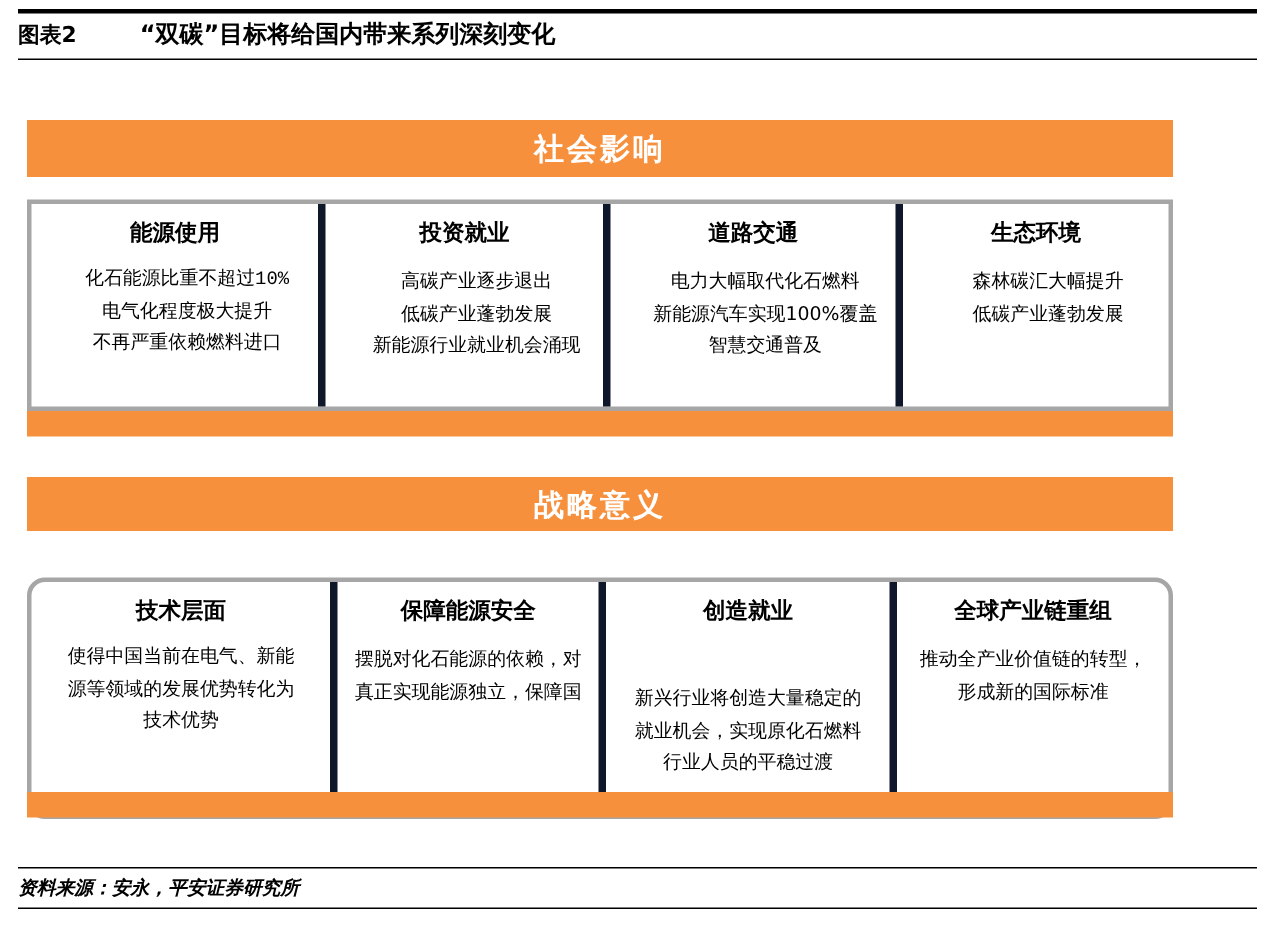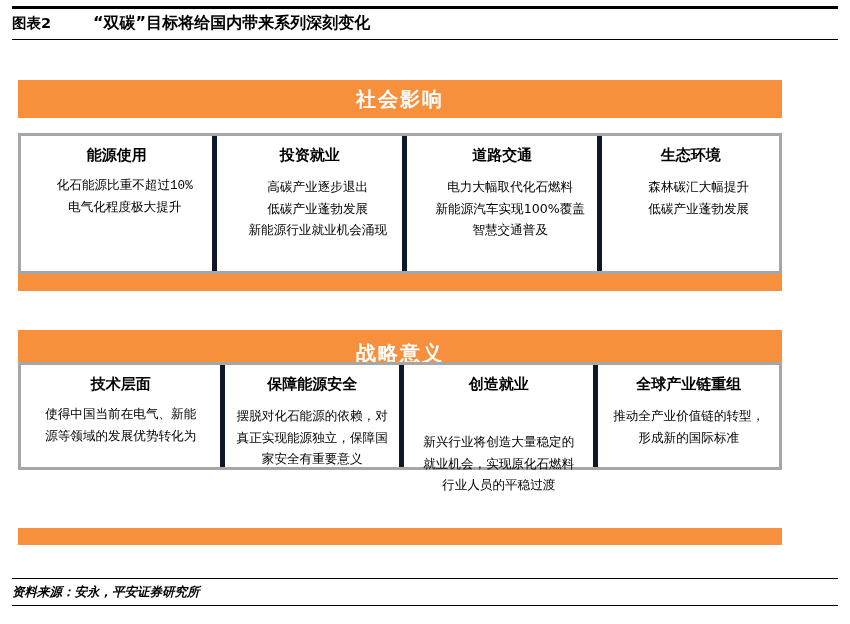--- a/index.html
+++ b/index.html
@@ -61,21 +61,21 @@
     color: #ffffff;
     font-size: 20px;
     font-weight: bold;
     text-align: center;
     letter-spacing: 2px;
     display: flex;
     align-items: center;
     justify-content: center;
   }
   .band-social { top: 80px; height: 38px; }
-  .band-strategy { top: 330px; height: 46px; font-family: Liberation Mono, monospace; }
+  .band-strategy { top: 318px; height: 36px; font-family: Liberation Mono, monospace; }
 
   
   .strip {
     position: absolute;
     left: 18px;
     width: 764px;
     height: 17px;
     background: #F7903D;
   }
   .strip-social   { top: 274px; }
@@ -85,21 +85,21 @@
   .card-table {
     position: absolute;
     left: 18px;
     width: 764px;
     display: flex;
     box-sizing: border-box;
     border: 3px solid #A6A6A6;
     background: #ffffff;
   }
   .card-social   { top: 133px; height: 141px; }
-  .card-strategy { top: 362px; height: 108px; }
+  .card-strategy { top: 385px; height: 161px; border-radius: 12px; }
 
   .cell {
     box-sizing: border-box;
     padding: 10px 8px 8px 8px;
     display: flex;
     flex-direction: column;
     align-items: center;
     border-left: 5px solid #0f172a;
   }
   .cell:first-child { border-left: none; font-family: Liberation Mono, monospace; }
@@ -181,20 +181,21 @@
   <span>社会影响</span>
 </div>
 
 <div class="card-table card-social">
 
   <div class="cell c0">
     <div class="cell-title">能源使用</div>
     <div class="cell-lines">
       <div class="cell-line">化石能源比重不超过10%</div>
       <div class="cell-line">电气化程度极大提升</div>
+      <div class="cell-line">不再严重依赖燃料进口</div>
     </div>
   </div>
 
   <div class="cell c1">
     <div class="cell-title">投资就业</div>
     <div class="cell-lines">
       <div class="cell-line">高碳产业逐步退出</div>
       <div class="cell-line">低碳产业蓬勃发展</div>
       <div class="cell-line">新能源行业就业机会涌现</div>
     </div>
@@ -225,29 +226,29 @@
   <span>战略意义</span>
 </div>
 
 <div class="card-table card-strategy">
 
   <div class="cell c0">
     <div class="cell-title">技术层面</div>
     <div class="cell-lines">
       <div class="cell-para">使得中国当前在电气、新能</div>
       <div class="cell-para">源等领域的发展优势转化为</div>
+      <div class="cell-para">技术优势</div>
     </div>
   </div>
 
   <div class="cell c1">
     <div class="cell-title">保障能源安全</div>
     <div class="cell-lines">
       <div class="cell-para">摆脱对化石能源的依赖，对</div>
       <div class="cell-para">真正实现能源独立，保障国</div>
-      <div class="cell-para">家安全有重要意义</div>
     </div>
   </div>
 
   <div class="cell c2">
     <div class="cell-title">创造就业</div>
     <div class="cell-lines">
       <div class="cell-para">新兴行业将创造大量稳定的</div>
       <div class="cell-para">就业机会，实现原化石燃料</div>
       <div class="cell-para">行业人员的平稳过渡</div>
     </div>

